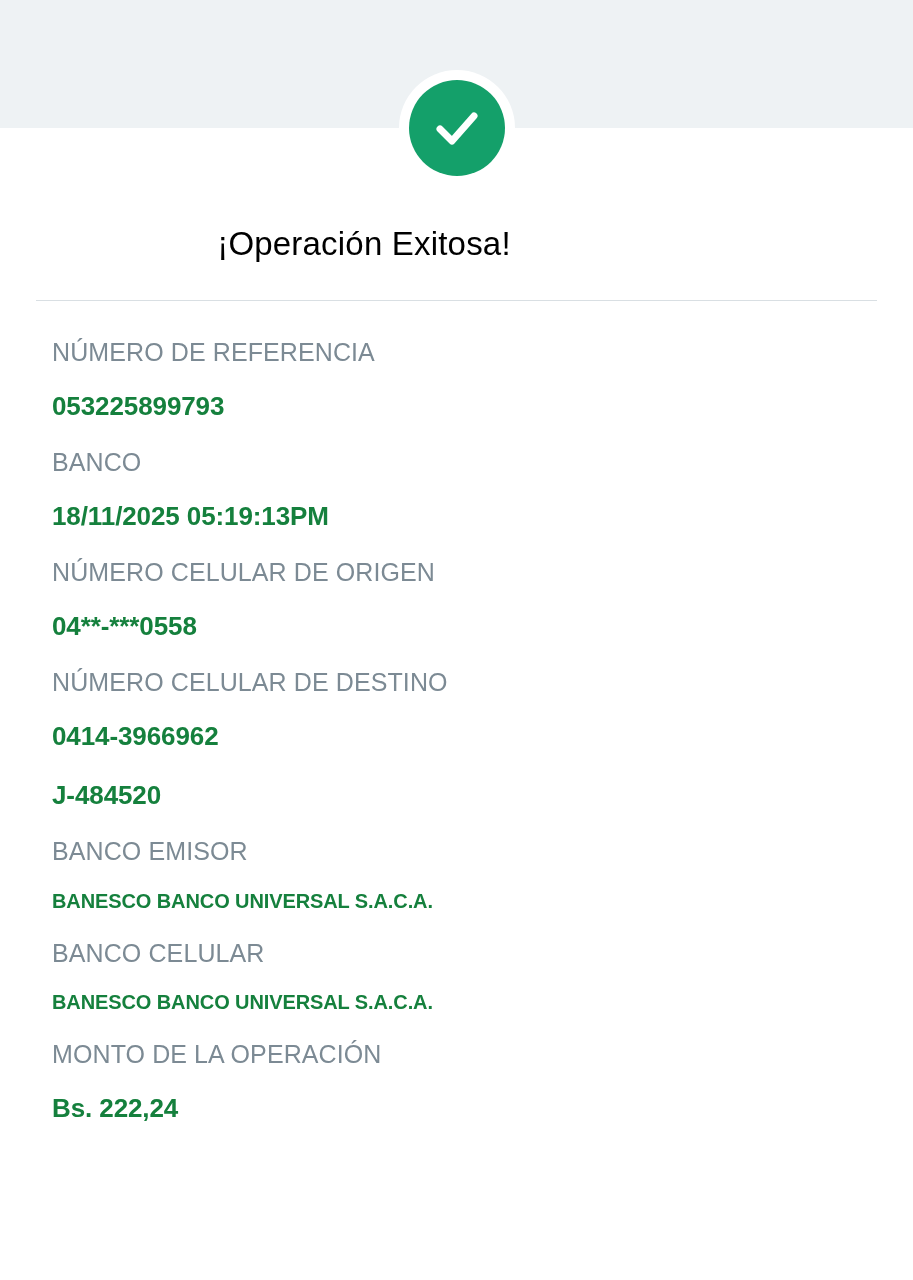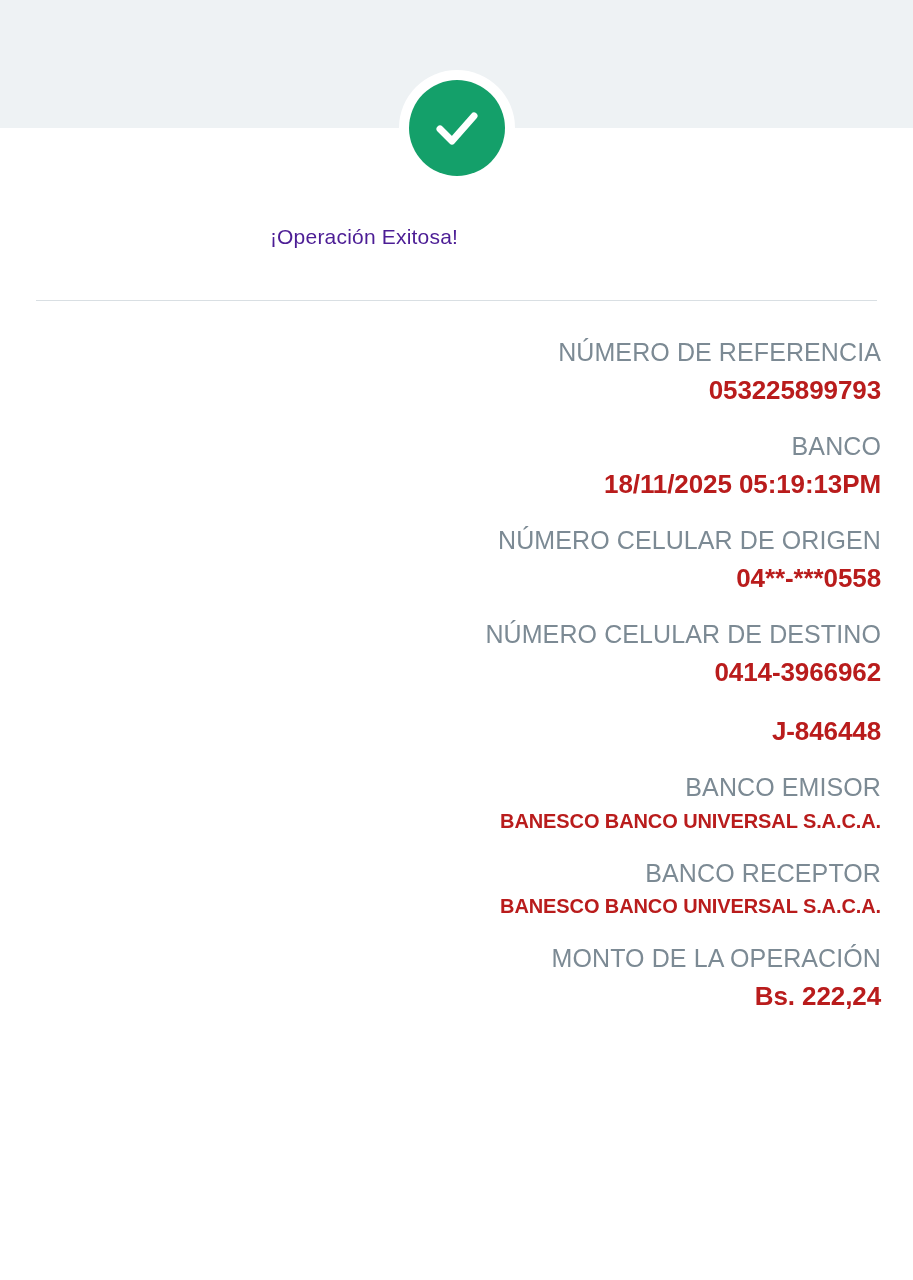--- a/index.html
+++ b/index.html
@@ -45,55 +45,54 @@
     align-items: center;
     justify-content: center;
   }
   .check-circle svg { display: block; }
   .title {
     position: absolute;
     top: 225px;
     left: 0;
     width: 728px;
     text-align: center;
-    font-size: 21px;
-    color: #4c1d95;
+    font-size: 33px;
+    color: #000000;
     font-weight: 400;
     letter-spacing: 0.2px;
   }
   .divider {
     position: absolute;
     top: 300px;
     left: 36px;
     width: 841px;
     height: 1px;
     background: #d9dfe3;
   }
   .fields {
     position: absolute;
     top: 336px;
-    left: 36px;
+    left: 52px;
     width: 845px;
-    text-align: right;
   }
   .field { margin-bottom: 22px; }
   .field-label {
     font-size: 25px;
     color: #7c8a94;
     font-weight: 400;
     letter-spacing: 0.1px;
     line-height: 1.35;
   }
   .field-value {
     font-size: 26px;
-    color: #b91c1c;
+    color: #15803d;
     font-weight: bold;
     letter-spacing: -0.1px;
     line-height: 1.4;
-    margin-top: 2px;
+    margin-top: 18px;
   }
   .field-value.big {
     font-size: 20px;
   }
 </style>
 </head>
 <body>
 
 <div class="screen">
 
@@ -127,30 +126,30 @@
       <div class="field-label">NÚMERO CELULAR DE ORIGEN</div>
       <div class="field-value">04**-***0558</div>
     </div>
 
     <div class="field">
       <div class="field-label">NÚMERO CELULAR DE DESTINO</div>
       <div class="field-value">0414-3966962</div>
     </div>
 
     <div class="field">
-      <div class="field-value">J-846448</div>
+      <div class="field-value">J-484520</div>
     </div>
 
     <div class="field">
       <div class="field-label">BANCO EMISOR</div>
       <div class="field-value big">BANESCO BANCO UNIVERSAL S.A.C.A.</div>
     </div>
 
     <div class="field">
-      <div class="field-label">BANCO RECEPTOR</div>
+      <div class="field-label">BANCO CELULAR</div>
       <div class="field-value big">BANESCO BANCO UNIVERSAL S.A.C.A.</div>
     </div>
 
     <div class="field">
       <div class="field-label">MONTO DE LA OPERACIÓN</div>
       <div class="field-value">Bs. 222,24</div>
     </div>
 
 
   </div>

